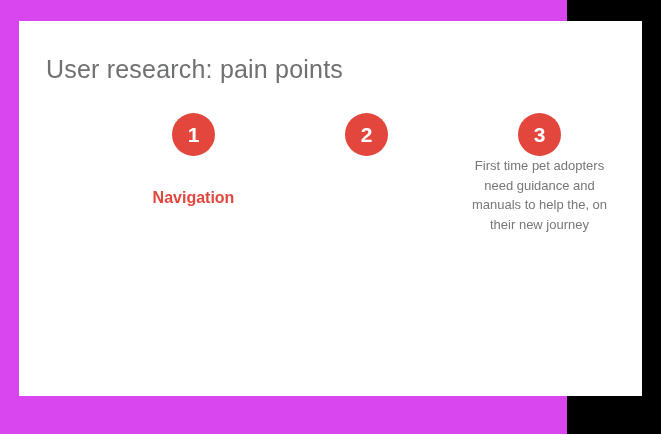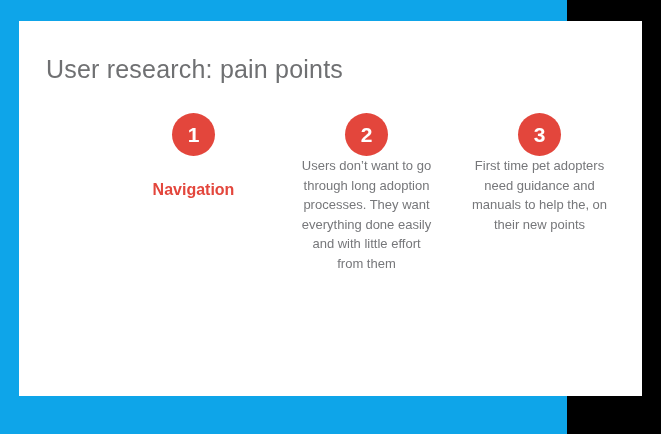--- a/index.html
+++ b/index.html
@@ -5,21 +5,21 @@
   * { margin: 0; padding: 0; box-sizing: border-box; }
   html, body {
     width: 661px; height: 434px;
     background: #000;
     font-family: "Liberation Sans", sans-serif;
     overflow: hidden;
   }
   .canvas {
     position: relative;
     width: 567px; height: 434px;
-    background: #0ea5e9;
+    background: #d946ef;
     padding-left: 36px;
   }
   .slide {
     position: absolute;
     left: 19px; top: 21px;
     width: 623px; height: 375px;
     background: #ffffff;
   }
   .slide-title {
     margin-top: 33px;
@@ -50,21 +50,21 @@
     align-items: center;
     justify-content: center;
   }
   .badge-number {
     color: #ffffff;
     font-size: 21px;
     font-weight: 700;
     line-height: 1;
   }
   .heading {
-    margin-top: 21px;
+    margin-top: 29px;
     min-height: 42px;
     font-size: 16px;
     font-weight: 700;
     line-height: 25px;
     color: #e3463c;
     white-space: pre-line;
   }
   .description {
     font-size: 13px;
     line-height: 19.5px;
@@ -86,33 +86,27 @@
         <div class="badge">
           <span class="badge-number">1</span>
         </div>
         <div class="heading">Navigation</div>
       </div>
 
       <div class="column">
         <div class="badge">
           <span class="badge-number">2</span>
         </div>
-        <div class="description">Users don’t want to go
-through long adoption
-processes. They want
-everything done easily
-and with little effort
-from them</div>
       </div>
 
       <div class="column">
         <div class="badge">
           <span class="badge-number">3</span>
         </div>
         <div class="description">First time pet adopters
 need guidance and
 manuals to help the, on
-their new points</div>
+their new journey</div>
       </div>
 
     </div>
   </div>
 </div>
 
 </body></html>

